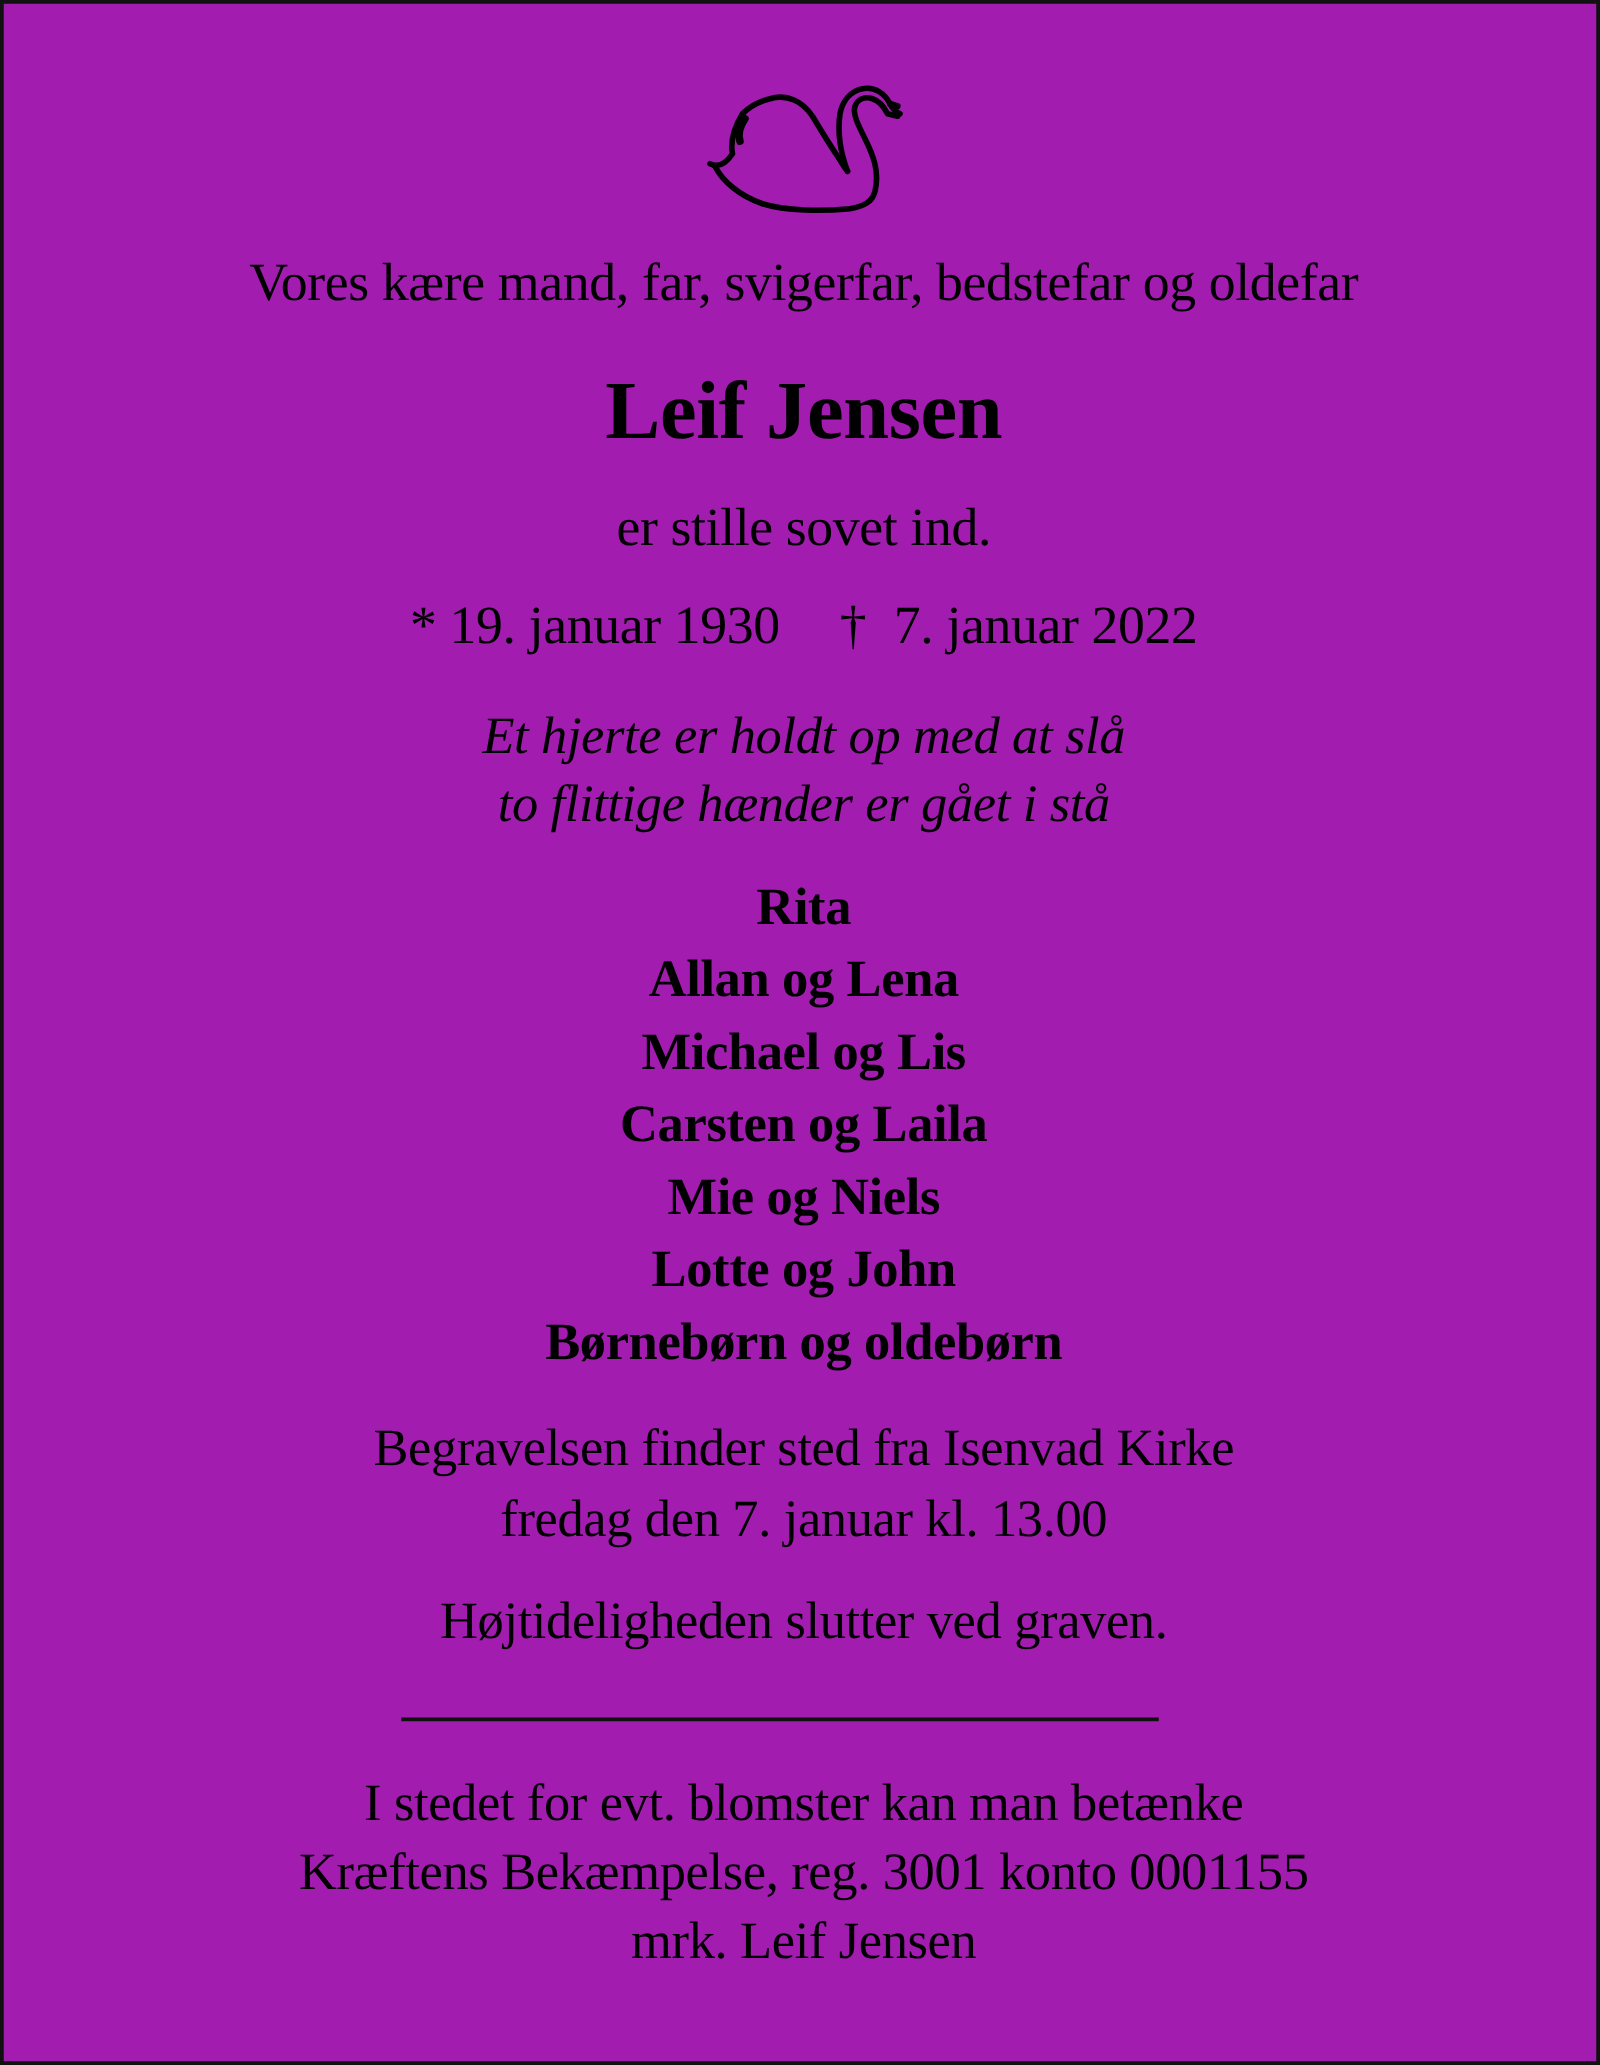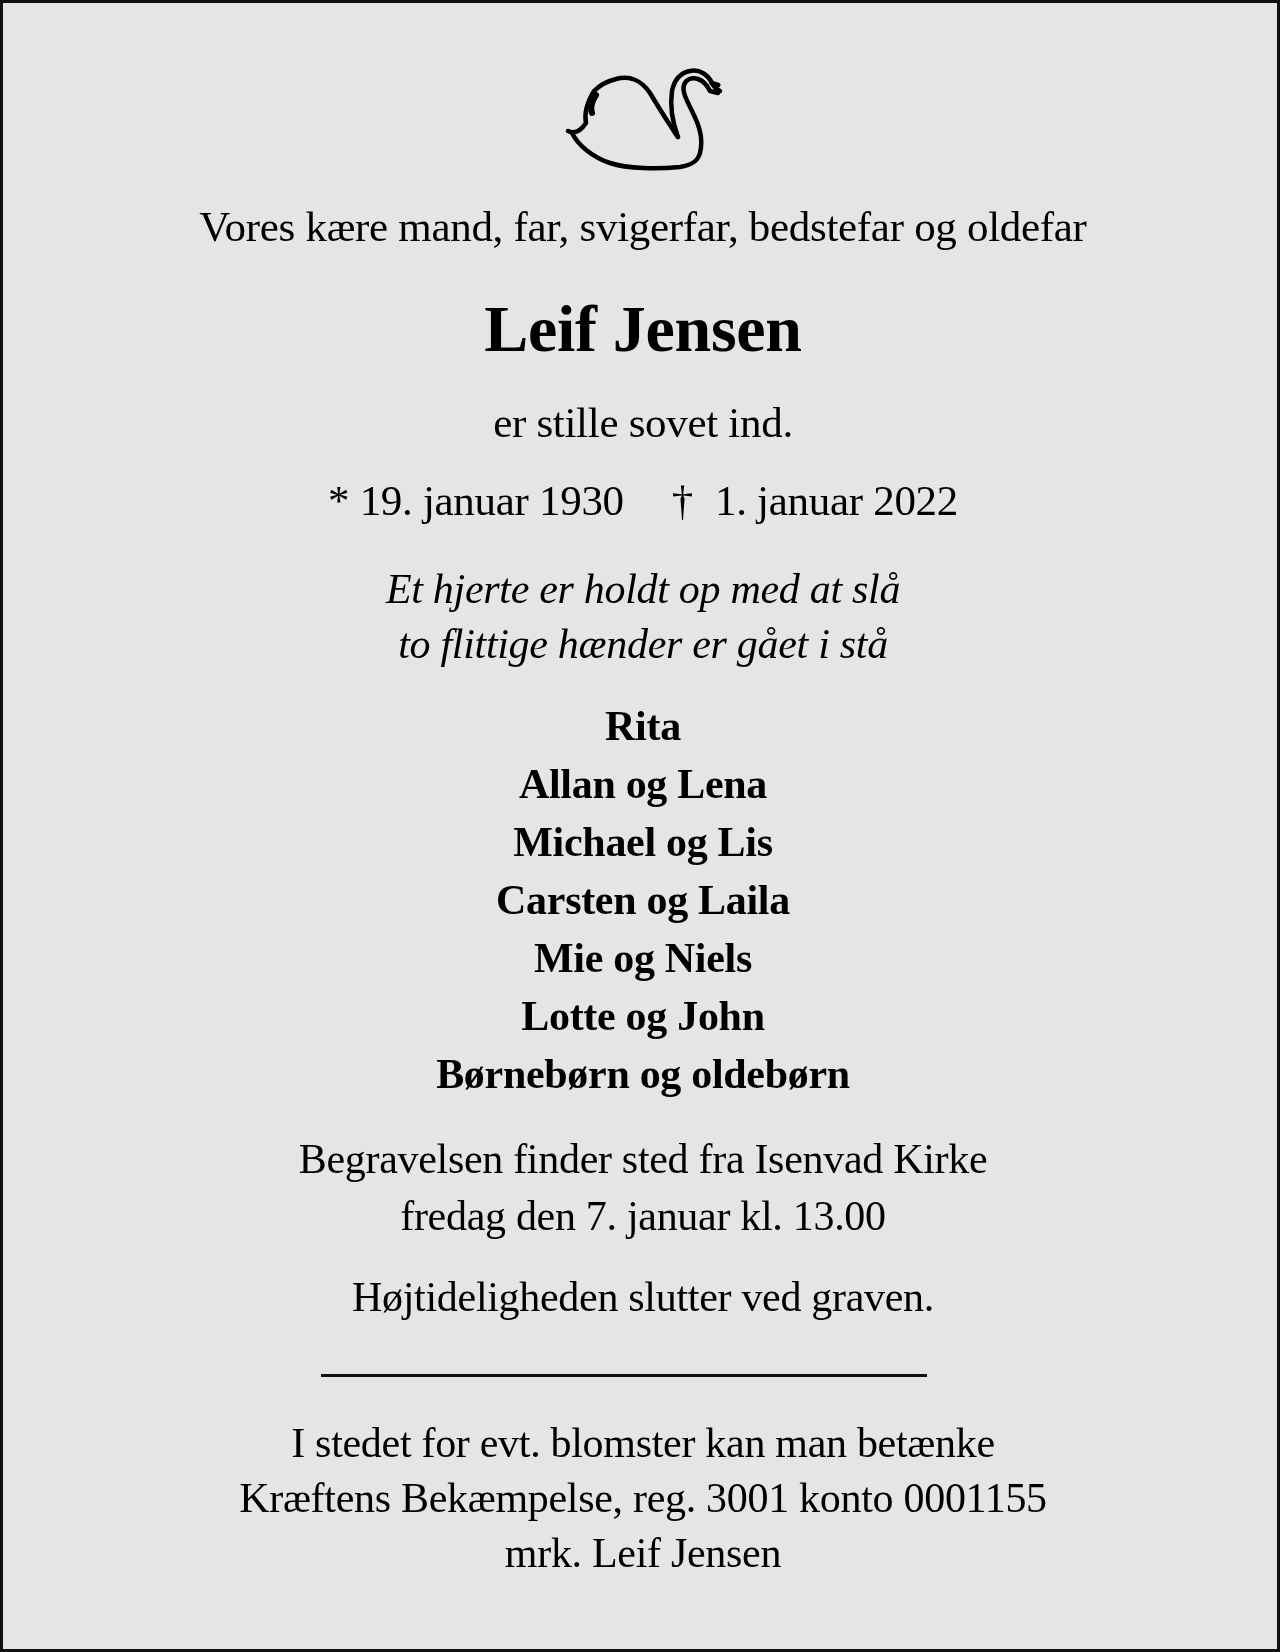--- a/index.html
+++ b/index.html
@@ -1,19 +1,19 @@
 <!DOCTYPE html>
 <html><head>
 <meta charset="utf-8">
 <style>
   html, body { margin: 0; padding: 0; background: #ffffff; }
   body { width: 1280px; height: 1652px; position: relative; overflow: hidden; }
   .frame {
     position: absolute; left: 0; top: 0; width: 1280px; height: 1652px;
-    box-sizing: border-box; border: 3px solid #111111; background: #e5e5e5;
+    box-sizing: border-box; border: 3px solid #111111; background: #a21caf;
   }
   .t {
     position: absolute; left: 0; width: 1280px; text-align: center;
     font-family: "Liberation Serif", "DejaVu Serif", serif; color: #000;
     white-space: nowrap; margin: 0; letter-spacing: -0.3px;
   }
   .swan { position: absolute; left: 555px; top: 58px; width: 170px; height: 115px; }
   .intro { top: 196px; font-size: 43px; line-height: 56px; }
   .name  { top: 286px; font-size: 66px; line-height: 80px; font-weight: bold; }
   .sub   { top: 392px; font-size: 43px; line-height: 56px; }
@@ -38,21 +38,21 @@
     <path d="M38 34 C34 40 32 46 34 52" stroke-width="6"></path>
     <path d="M14 72 C20 84 34 96 52 102 C70 108 100 108 122 106 C134 104 140 100 142 92 C146 76 140 62 134 50 C128 38 124 30 126 24 C128 18 134 16 140 18 C146 20 150 26 152 30 L160 32"></path>
     <path d="M120 76 C114 60 112 44 114 30 C116 20 122 12 132 10 C142 8 150 14 154 22 C156 26 158 28 162 30"></path>
     <path d="M154 22 L160 24" stroke-width="5"></path>
   </svg>
 
   <p class="t intro">Vores kære mand, far, svigerfar, bedstefar og oldefar</p>
   <p class="t name">Leif Jensen</p>
   <p class="t sub">er stille sovet ind.</p>
 
-  <p class="t dates"><span>*</span> <span>19. januar 1930</span><span class="gap"></span><span>†</span><span class="gap2"></span><span>1. januar 2022</span></p>
+  <p class="t dates"><span>*</span> <span>19. januar 1930</span><span class="gap"></span><span>†</span><span class="gap2"></span><span>7. januar 2022</span></p>
 
   <p class="t verse v1">Et hjerte er holdt op med at slå</p>
   <p class="t verse v2">to flittige hænder er gået i stå</p>
 
   <p class="t fam" style="top:694px">Rita</p>
   <p class="t fam" style="top:752px">Allan og Lena</p>
   <p class="t fam" style="top:810px">Michael og Lis</p>
   <p class="t fam" style="top:868px">Carsten og Laila</p>
   <p class="t fam" style="top:926px">Mie og Niels</p>
   <p class="t fam" style="top:984px">Lotte og John</p>

